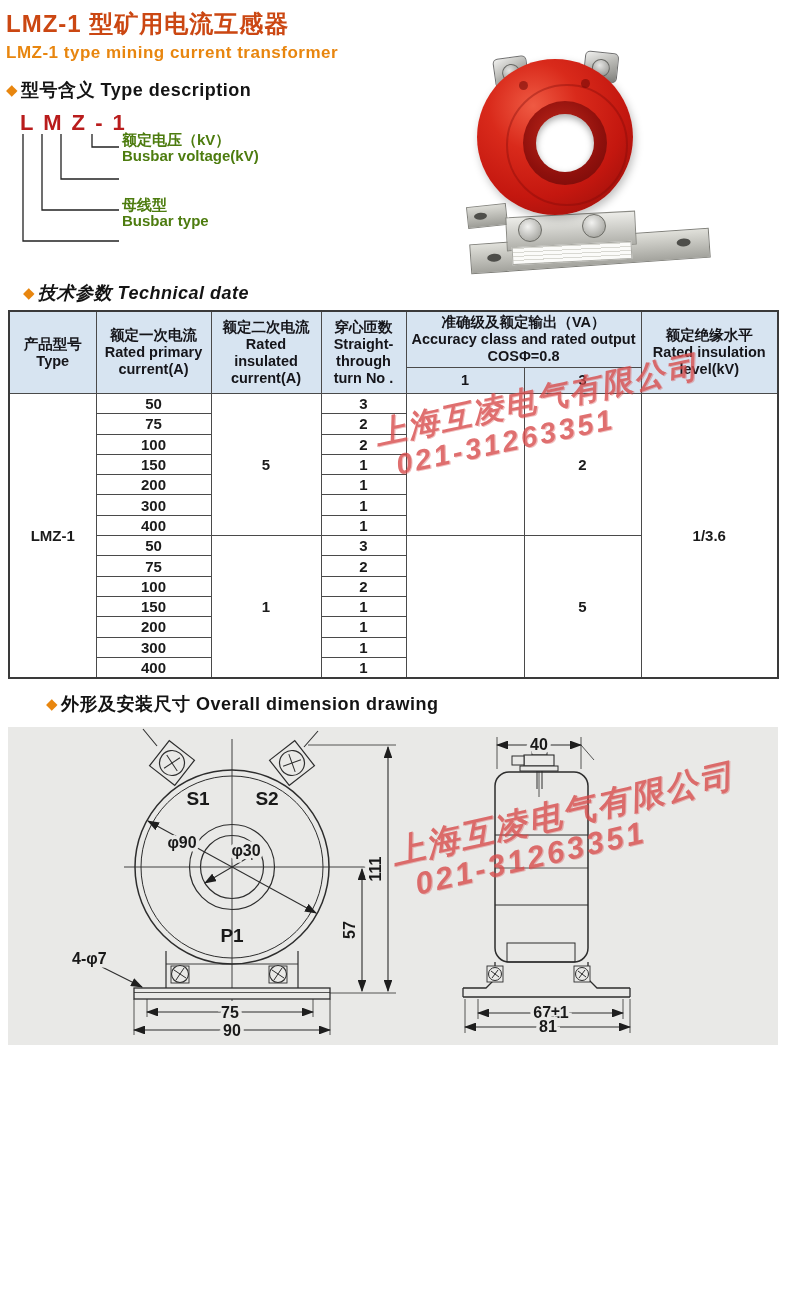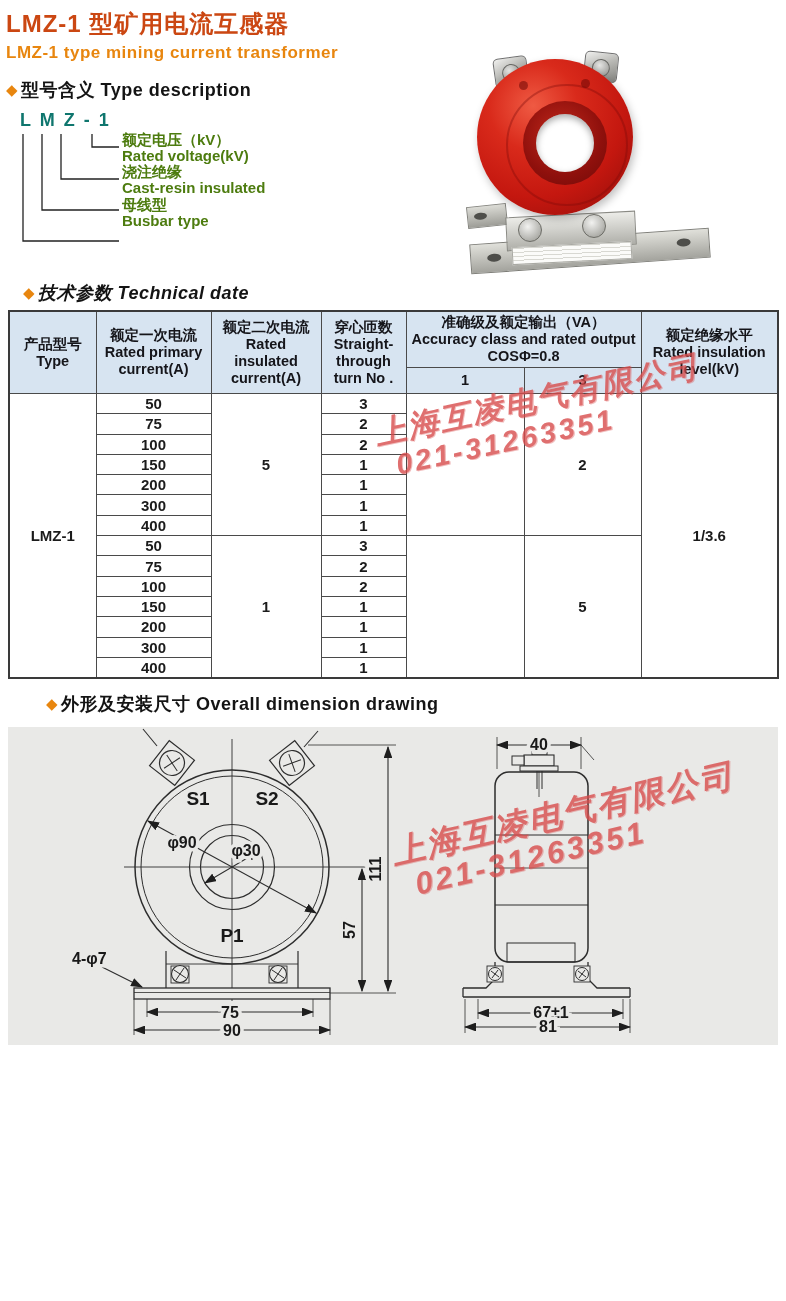--- a/index.html
+++ b/index.html
@@ -8,21 +8,21 @@
     font-family:"Liberation Sans","DejaVu Sans",sans-serif;
     position:relative;overflow:hidden;color:#1b1b1b;
   }
   .abs{position:absolute;}
   
   .title-zh{left:6px;top:8px;font-size:24px;font-weight:bold;color:#cb4712;letter-spacing:1px;text-align:center;}
   .title-en{left:6px;top:43px;font-size:17px;font-weight:bold;color:#e8860f;letter-spacing:.5px;}
   .section-head{font-size:18px;font-weight:bold;color:#141414;letter-spacing:.5px;}
   .section-head .diamond{color:#e8860f;font-size:15px;margin-right:3px;vertical-align:1px;}
   
-  .model-code{font-size:18px;font-weight:bold;letter-spacing:2px;color:#0f766e;}
+  .model-code{font-size:22px;font-weight:bold;letter-spacing:2px;color:#b91c1c;}
   .md-entry{position:absolute;left:116px;line-height:15.5px;font-size:15px;font-weight:bold;color:#4d7c0f;white-space:nowrap;}
   
   .photo{left:466px;top:52px;width:290px;height:220px;}
   .torus{position:absolute;left:11px;top:7px;width:156px;height:156px;border-radius:50%;
     background:radial-gradient(circle at 36% 30%,#ef5a43 0%,#d92a1b 30%,#c4170f 62%,#8d0d0a 100%);
     box-shadow:2px 4px 8px rgba(0,0,0,.25);}
   .torus-seam{position:absolute;left:29px;top:25px;width:118px;height:118px;border-radius:50%;
     border:2px solid rgba(120,10,8,.35);}
   .hole-ring{position:absolute;left:46px;top:42px;width:84px;height:84px;border-radius:50%;
     background:radial-gradient(circle at 45% 40%,#c3291c 0%,#8f100c 60%,#6f0a08 100%);}
@@ -79,25 +79,21 @@
   <svg class="abs" style="left:0;top:0;" width="430" height="165" viewBox="0 0 430 165">
     <g stroke="#222" stroke-width="1.3" fill="none">
       <polyline points="86,26 86,39 113,39"></polyline>
       <polyline points="55,26 55,71 113,71"></polyline>
       <polyline points="36,26 36,102 113,102"></polyline>
       <polyline points="17,26 17,133 113,133"></polyline>
     </g>
   </svg>
   <div class="md-entry" style="top:24px;">
     <div>额定电压（kV）</div>
-    <div>Rated voltage(kV)</div>
-  </div>
-  <div class="md-entry" style="top:56px;">
-    <div>浇注绝缘</div>
-    <div>Cast-resin insulated</div>
+    <div>Busbar voltage(kV)</div>
   </div>
   <div class="md-entry" style="top:89px;">
     <div>母线型</div>
     <div>Busbar type</div>
   </div>
 </div>
 
 <div class="abs photo">
   <div class="screw" style="left:28px;top:5px;transform:rotate(-8deg);"></div>
   <div class="screw" style="left:118px;top:0;transform:rotate(6deg);"></div>

